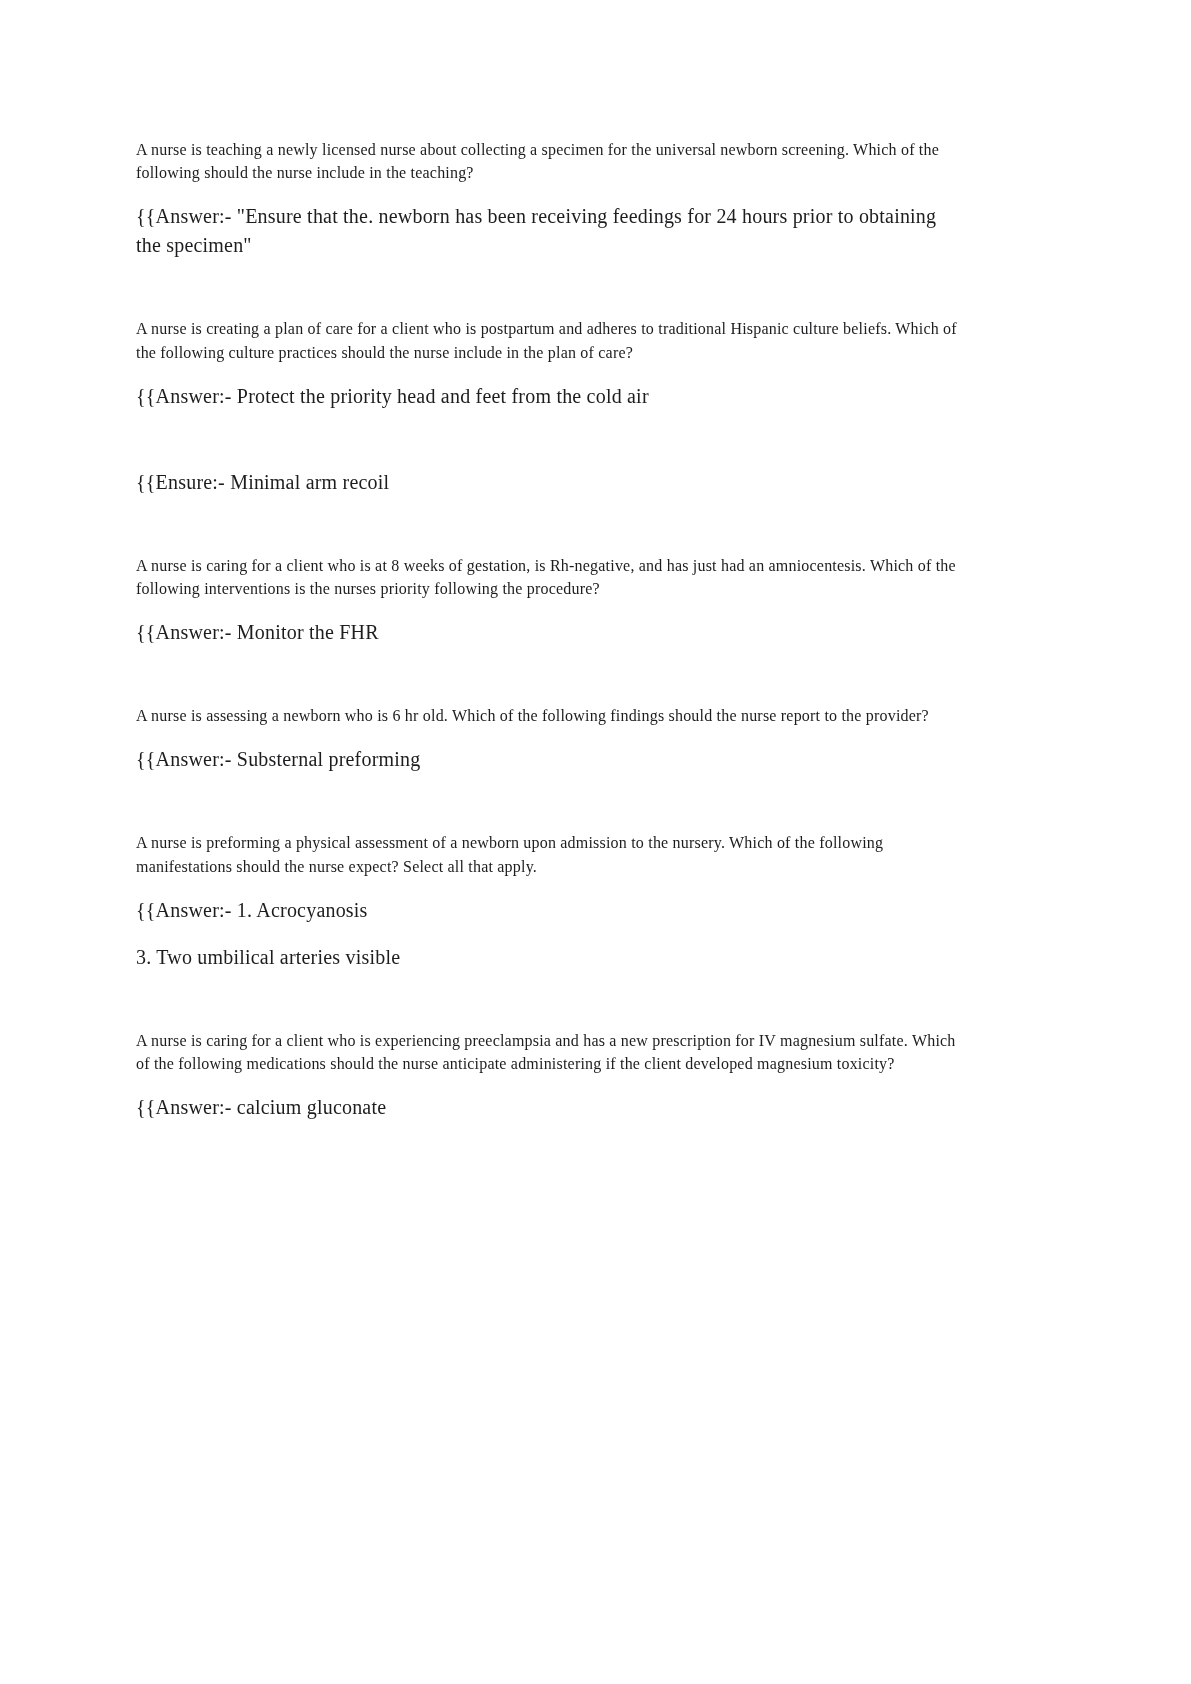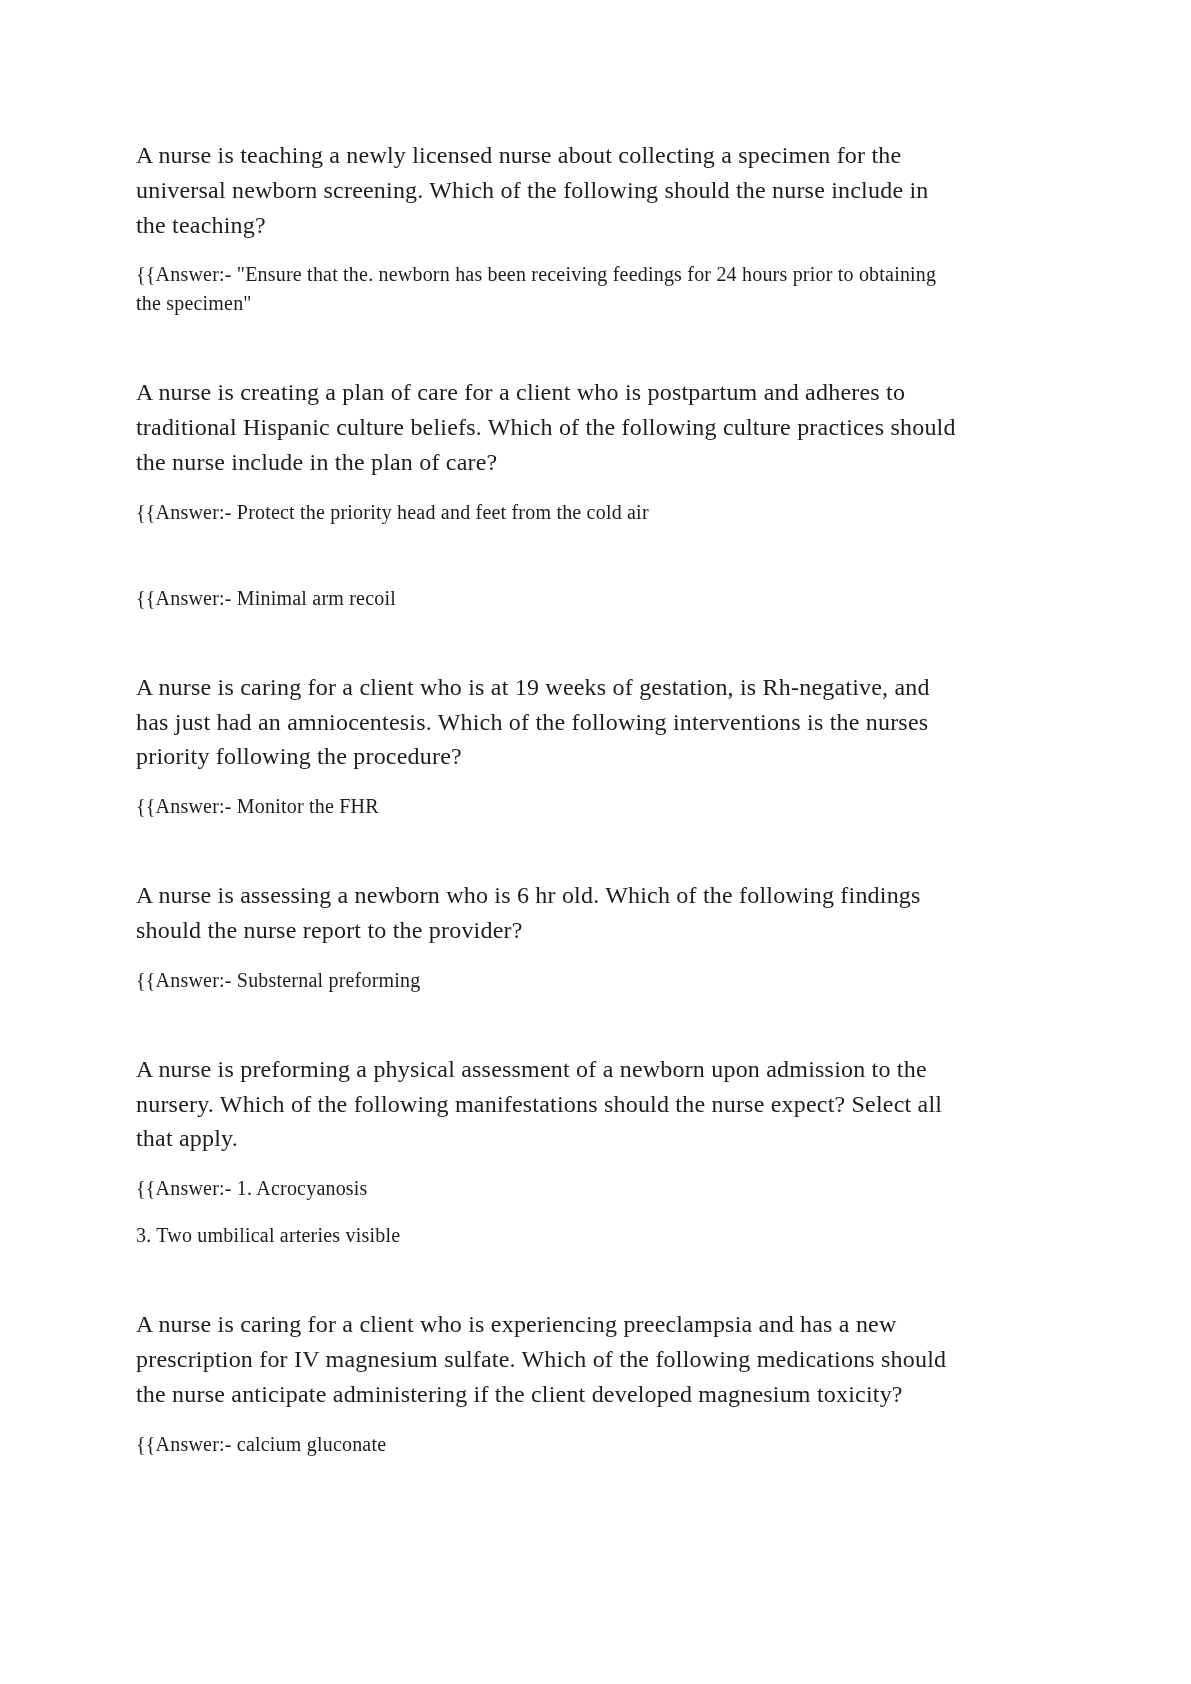--- a/index.html
+++ b/index.html
@@ -20,21 +20,21 @@
     background: #ffffff;
     padding: 138px 228px 80px 136px;
   }
   .qa-block {
     margin-bottom: 57px;
   }
   .qa-block:last-child {
     margin-bottom: 8px;
   }
   p.question {
-    font-size: 24px;
+    font-size: 16px;
     line-height: 1.45;
     margin: 0 0 18px 0;
     letter-spacing: 0.2px;
   }
   p.answer {
     font-size: 20px;
     line-height: 1.45;
     margin: 0 0 18px 0;
     letter-spacing: 0.2px;
   }
@@ -51,25 +51,25 @@
     <p class="question">A nurse is teaching a newly licensed nurse about collecting a specimen for the universal newborn screening. Which of the following should the nurse include in the teaching?</p>
     <p class="answer">{{Answer:- "Ensure that the. newborn has been receiving feedings for 24 hours prior to obtaining the specimen"</p>
   </div>
 
   <div class="qa-block">
     <p class="question">A nurse is creating a plan of care for a client who is postpartum and adheres to traditional Hispanic culture beliefs. Which of the following culture practices should the nurse include in the plan of care?</p>
     <p class="answer">{{Answer:- Protect the priority head and feet from the cold air</p>
   </div>
 
   <div class="qa-block">
-    <p class="answer">{{Answer:- Minimal arm recoil</p>
+    <p class="answer">{{Ensure:- Minimal arm recoil</p>
   </div>
 
   <div class="qa-block">
-    <p class="question">A nurse is caring for a client who is at 19 weeks of gestation, is Rh-negative, and has just had an amniocentesis. Which of the following interventions is the nurses priority following the procedure?</p>
+    <p class="question">A nurse is caring for a client who is at 8 weeks of gestation, is Rh-negative, and has just had an amniocentesis. Which of the following interventions is the nurses priority following the procedure?</p>
     <p class="answer">{{Answer:- Monitor the FHR</p>
   </div>
 
   <div class="qa-block">
     <p class="question">A nurse is assessing a newborn who is 6 hr old. Which of the following findings should the nurse report to the provider?</p>
     <p class="answer">{{Answer:- Substernal preforming</p>
   </div>
 
   <div class="qa-block">
     <p class="question">A nurse is preforming a physical assessment of a newborn upon admission to the nursery. Which of the following manifestations should the nurse expect? Select all that apply.</p>

